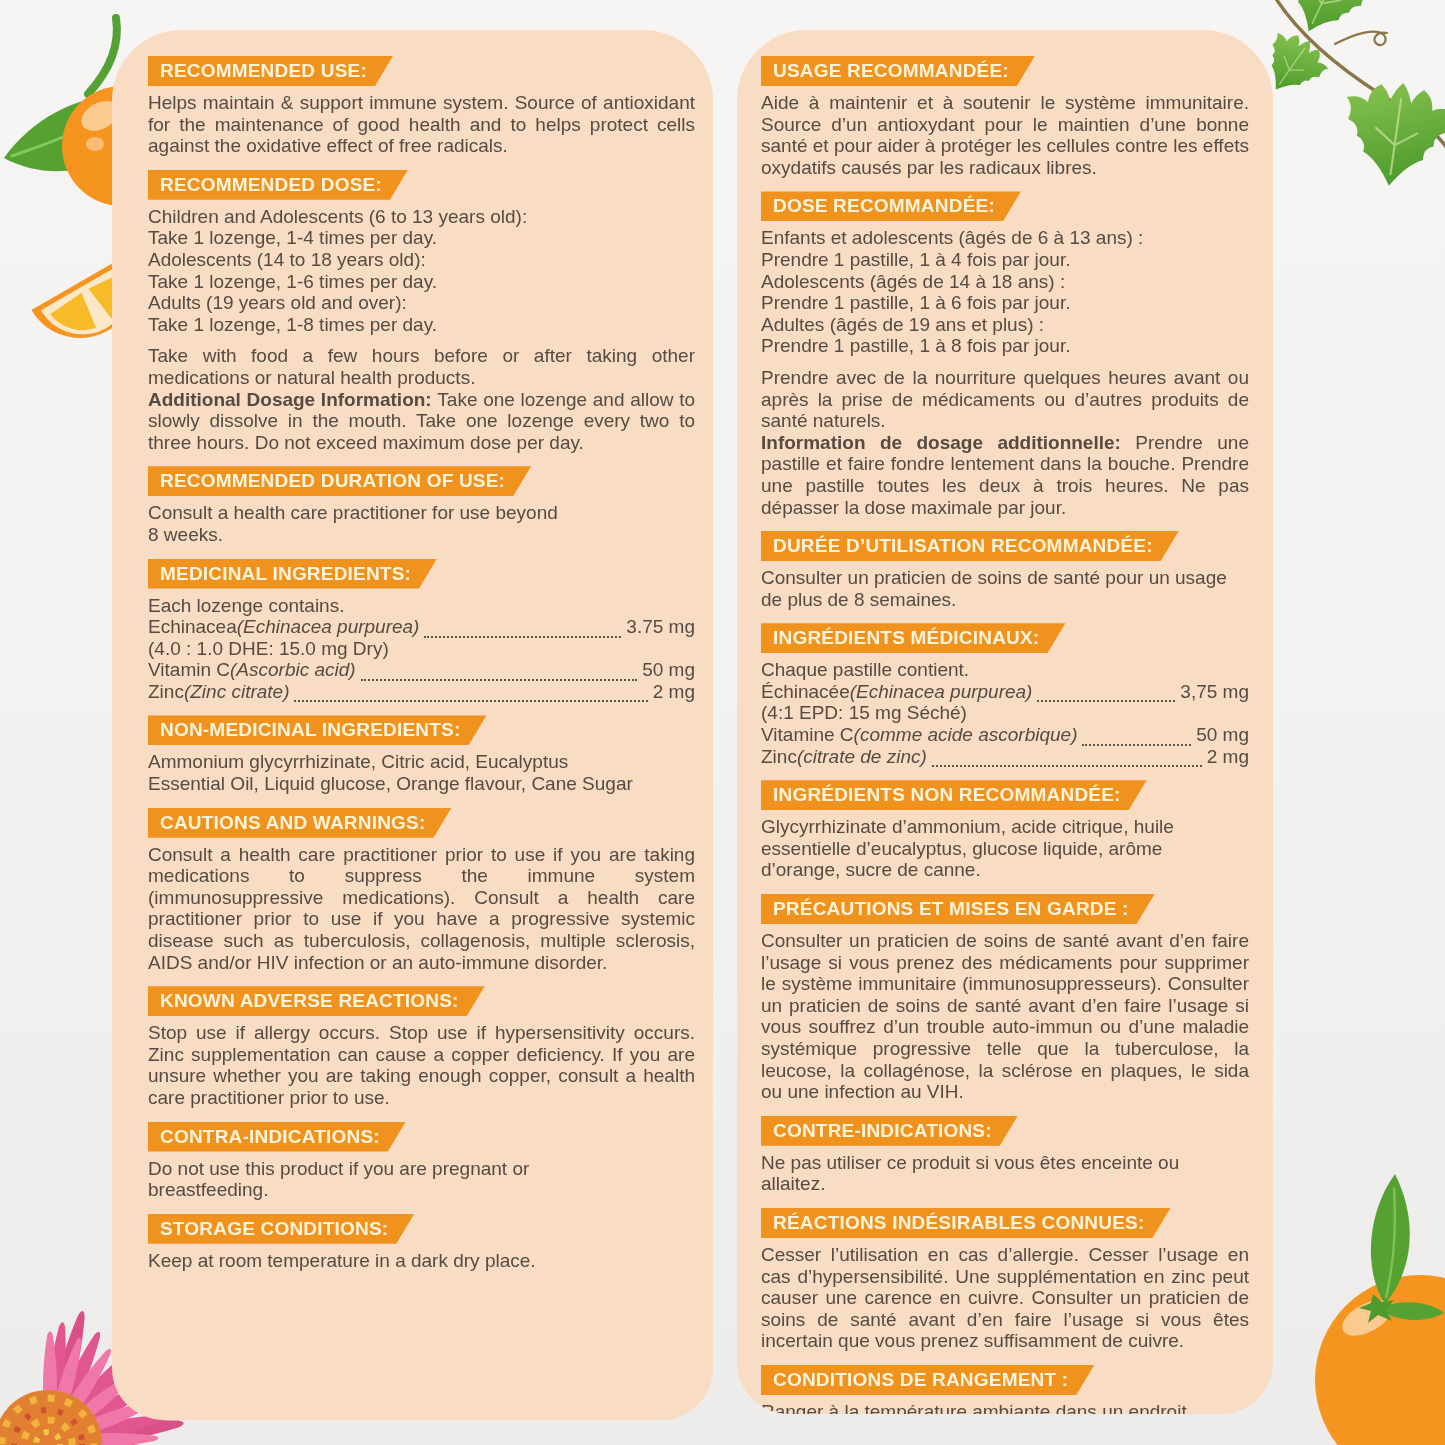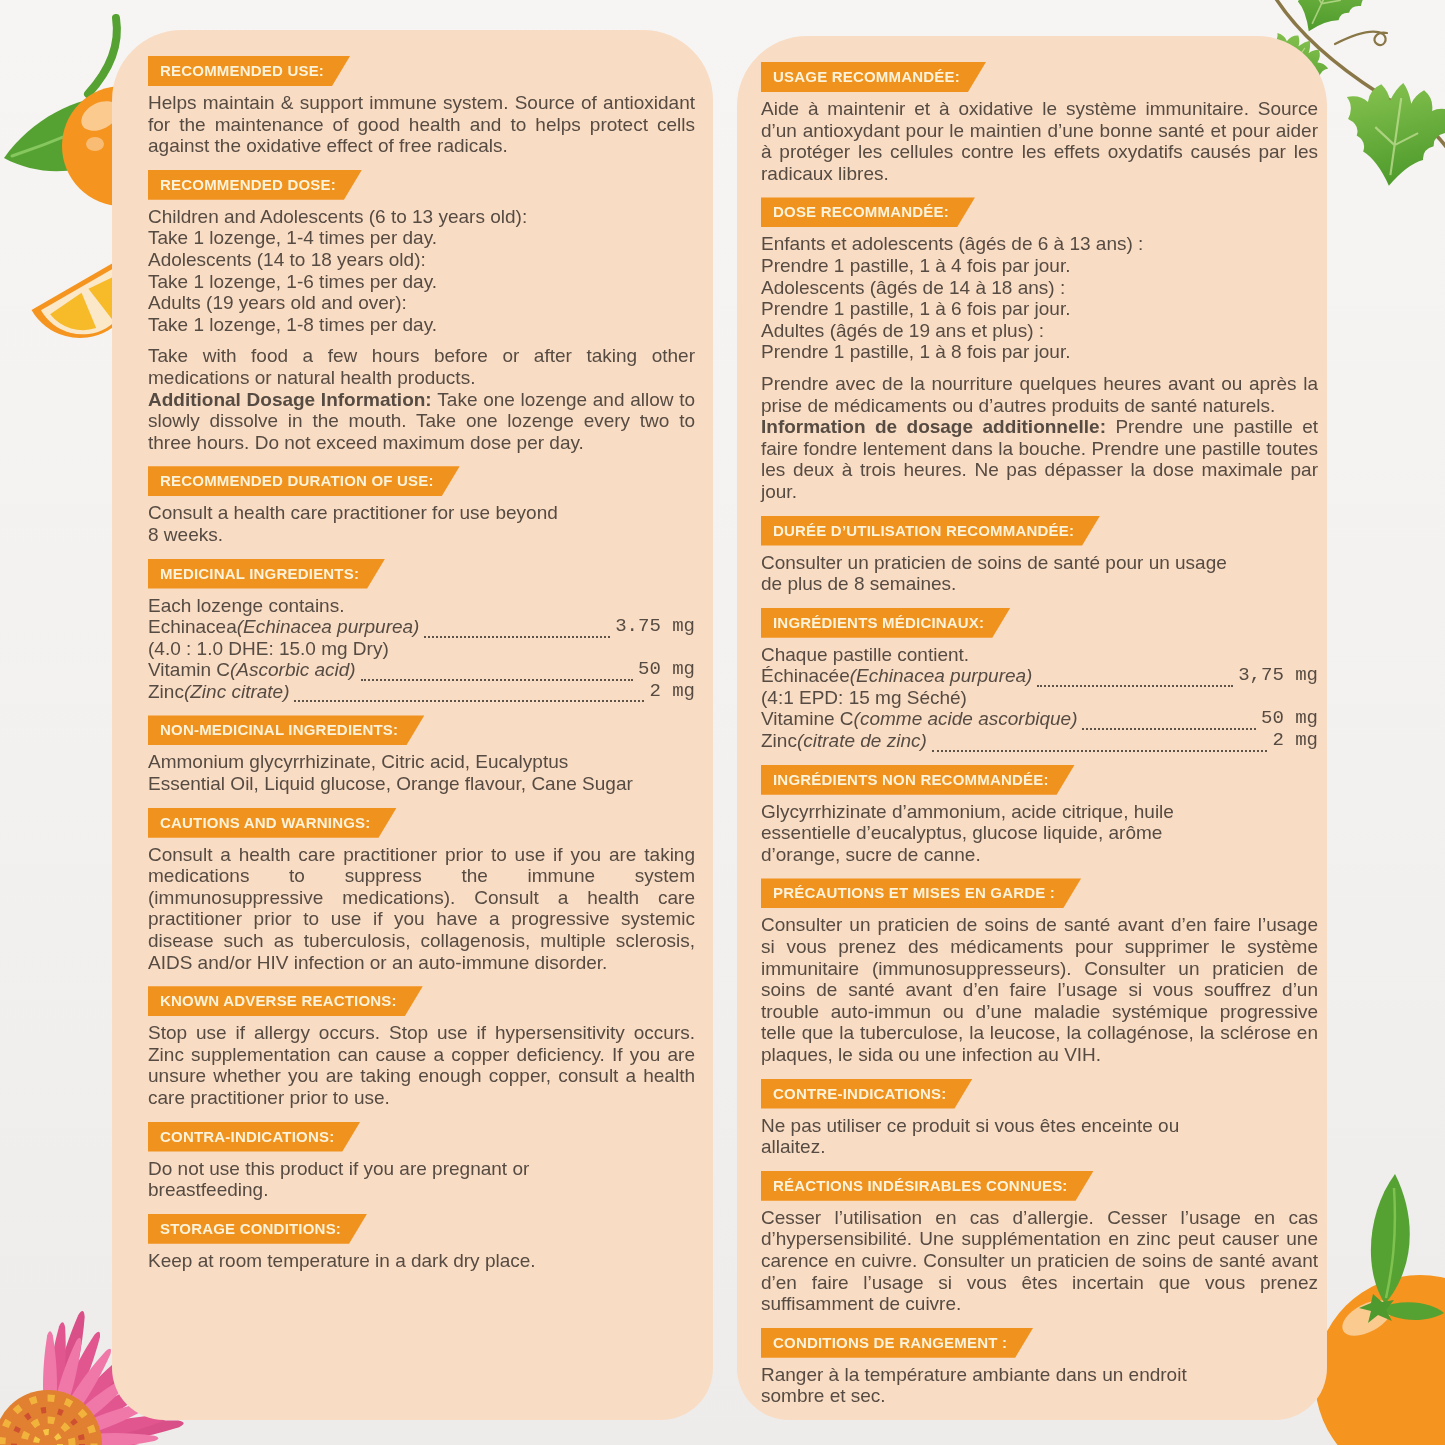--- a/index.html
+++ b/index.html
@@ -6,36 +6,36 @@
   body{
     position:relative;overflow:hidden;
     background:linear-gradient(180deg,#f6f5f3 0%,#f2f1ef 55%,#edecea 100%);
     font-family:"Liberation Sans",sans-serif;
   }
   .deco{position:absolute;z-index:1;}
   .panel{
     position:absolute;z-index:2;background:#f9dcc4;box-sizing:border-box;overflow:hidden;
   }
   #panel-en{left:112px;top:30px;width:601px;height:1390px;border-radius:70px 70px 52px 52px;padding:26px 18px 0 36px;}
-  #panel-fr{left:737px;top:36px;width:590px;height:1384px;border-radius:70px 70px 52px 52px;padding:26px 9px 0 24px;}
+  #panel-fr{left:737px;top:30px;width:536px;height:1384px;border-radius:70px 70px 52px 52px;padding:26px 24px 0 24px;}
   .section{margin-bottom:13px;}
   .sec-header{
     display:inline-block;background:#f0921e;color:#fcf3da;
-    font-weight:700;font-size:15px;line-height:20px;letter-spacing:.2px;
+    font-weight:700;font-size:19px;line-height:20px;letter-spacing:.2px;
     padding:5px 26px 5px 12px;margin-bottom:6px;
     clip-path:polygon(0 0,100% 0,calc(100% - 18px) 100%,0 100%);
   }
   .line,.para,.ing{color:#564b42;font-size:19px;line-height:21.6px;}
   .para.just{text-align:justify;}
   .para.gap{margin-top:10px;}
   .b{font-weight:700;margin-top:32px;}
   .i{font-style:italic;}
   .ing{display:flex;align-items:flex-end;}
   .ing .leader{flex:1 1 auto;min-width:16px;border-bottom:2px dotted #5d5349;margin:0 5px;}
-  .ing .amt{white-space:nowrap;font-family:Liberation Mono, monospace;}
+  .ing .amt{white-space:nowrap;}
 </style>
 </head>
 <body>
 
 <svg class="deco" style="left:0;top:0;width:360px;height:350px;" viewBox="0 0 360 350">
   <path d="M116,18 C120,44 110,70 88,94" fill="none" stroke="#55a233" stroke-width="8" stroke-linecap="round"></path>
   <path d="M4,158 C36,112 92,90 128,98 C150,103 152,120 136,138 C104,172 48,182 4,158 Z" fill="#55a233"></path>
   <path d="M12,156 C60,140 100,122 130,106" fill="none" stroke="#86c75e" stroke-width="3" stroke-linecap="round"></path>
   <circle cx="122" cy="146" r="60" fill="#f5941f"></circle>
   <ellipse cx="100" cy="116" rx="20" ry="13" transform="rotate(-28 100 116)" fill="#ffffff" opacity="0.5"></ellipse>
@@ -128,21 +128,21 @@
         </div></div>
       <div class="section"><div class="sec-header">NON-MEDICINAL INGREDIENTS:</div><div class="line">Ammonium glycyrrhizinate, Citric acid, Eucalyptus</div><div class="line">Essential Oil, Liquid glucose, Orange flavour, Cane Sugar</div></div>
       <div class="section"><div class="sec-header">CAUTIONS AND WARNINGS:</div><div class="para just"><span>Consult a health care practitioner prior to use if you are taking medications to suppress the immune system (immunosuppressive medications). Consult a health care practitioner prior to use if you have a progressive systemic disease such as tuberculosis, collagenosis, multiple sclerosis, AIDS and/or HIV infection or an auto-immune disorder.</span></div></div>
       <div class="section"><div class="sec-header">KNOWN ADVERSE REACTIONS:</div><div class="para just"><span>Stop use if allergy occurs. Stop use if hypersensitivity occurs. Zinc supplementation can cause a copper deficiency. If you are unsure whether you are taking enough copper, consult a health care practitioner prior to use.</span></div></div>
       <div class="section"><div class="sec-header">CONTRA-INDICATIONS:</div><div class="line">Do not use this product if you are pregnant or</div><div class="line">breastfeeding.</div></div>
       <div class="section"><div class="sec-header">STORAGE CONDITIONS:</div><div class="line">Keep at room temperature in a dark dry place.</div></div>
     </div>
 </div>
 <div class="panel" id="panel-fr">
   <div>
-      <div class="section"><div class="sec-header">USAGE RECOMMANDÉE:</div><div class="para just"><span>Aide à maintenir et à oxidative le système immunitaire. Source d’un antioxydant pour le maintien d’une bonne santé et pour aider à protéger les cellules contre les effets oxydatifs causés par les radicaux libres.</span></div></div>
+      <div class="section"><div class="sec-header">USAGE RECOMMANDÉE:</div><div class="para just"><span>Aide à maintenir et à soutenir le système immunitaire. Source d’un antioxydant pour le maintien d’une bonne santé et pour aider à protéger les cellules contre les effets oxydatifs causés par les radicaux libres.</span></div></div>
       <div class="section"><div class="sec-header">DOSE RECOMMANDÉE:</div><div class="line">Enfants et adolescents (âgés de 6 à 13 ans) :</div><div class="line">Prendre 1 pastille, 1 à 4 fois par jour.</div><div class="line">Adolescents (âgés de 14 à 18 ans) :</div><div class="line">Prendre 1 pastille, 1 à 6 fois par jour.</div><div class="line">Adultes (âgés de 19 ans et plus) :</div><div class="line">Prendre 1 pastille, 1 à 8 fois par jour.</div><div class="para just gap"><span>Prendre avec de la nourriture quelques heures avant ou après la prise de médicaments ou d’autres produits de santé naturels.</span></div><div class="para just"><span class="b">Information de dosage additionnelle: </span><span>Prendre une pastille et faire fondre lentement dans la bouche. Prendre une pastille toutes les deux à trois heures. Ne pas dépasser la dose maximale par jour.</span></div></div>
       <div class="section"><div class="sec-header">DURÉE D’UTILISATION RECOMMANDÉE:</div><div class="line">Consulter un praticien de soins de santé pour un usage</div><div class="line">de plus de 8 semaines.</div></div>
       <div class="section"><div class="sec-header">INGRÉDIENTS MÉDICINAUX:</div><div class="line">Chaque pastille contient.</div><div class="ing">
           <span>Échinacée </span>
           <span class="i">(Echinacea purpurea)</span>
           <span class="leader"></span>
           <span class="amt">3,75 mg</span>
         </div><div class="line">(4:1 EPD: 15 mg Séché)</div><div class="ing">
           <span>Vitamine C </span>
           <span class="i">(comme acide ascorbique)</span>

